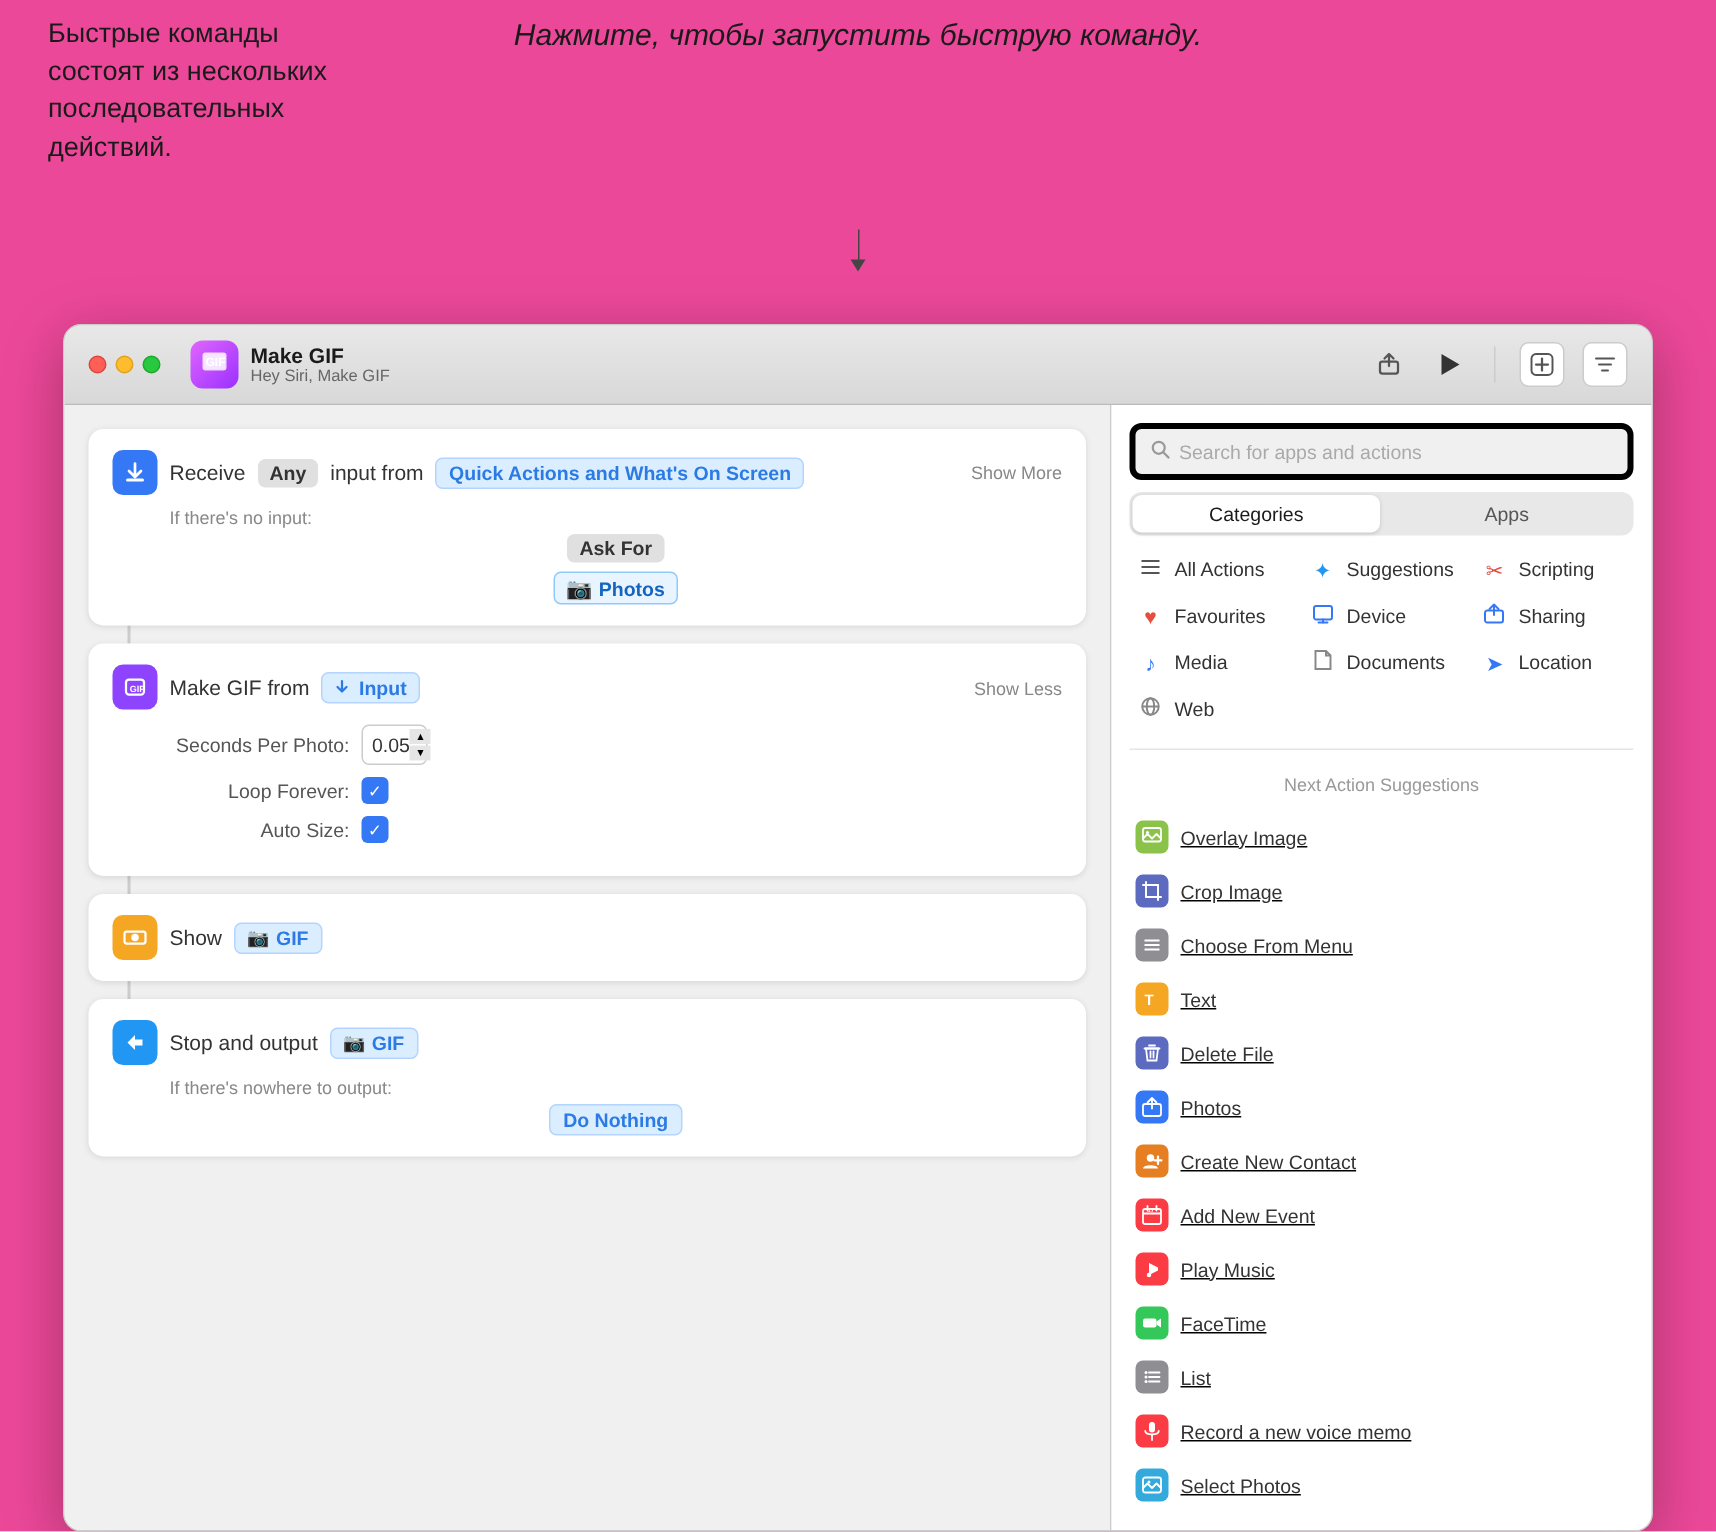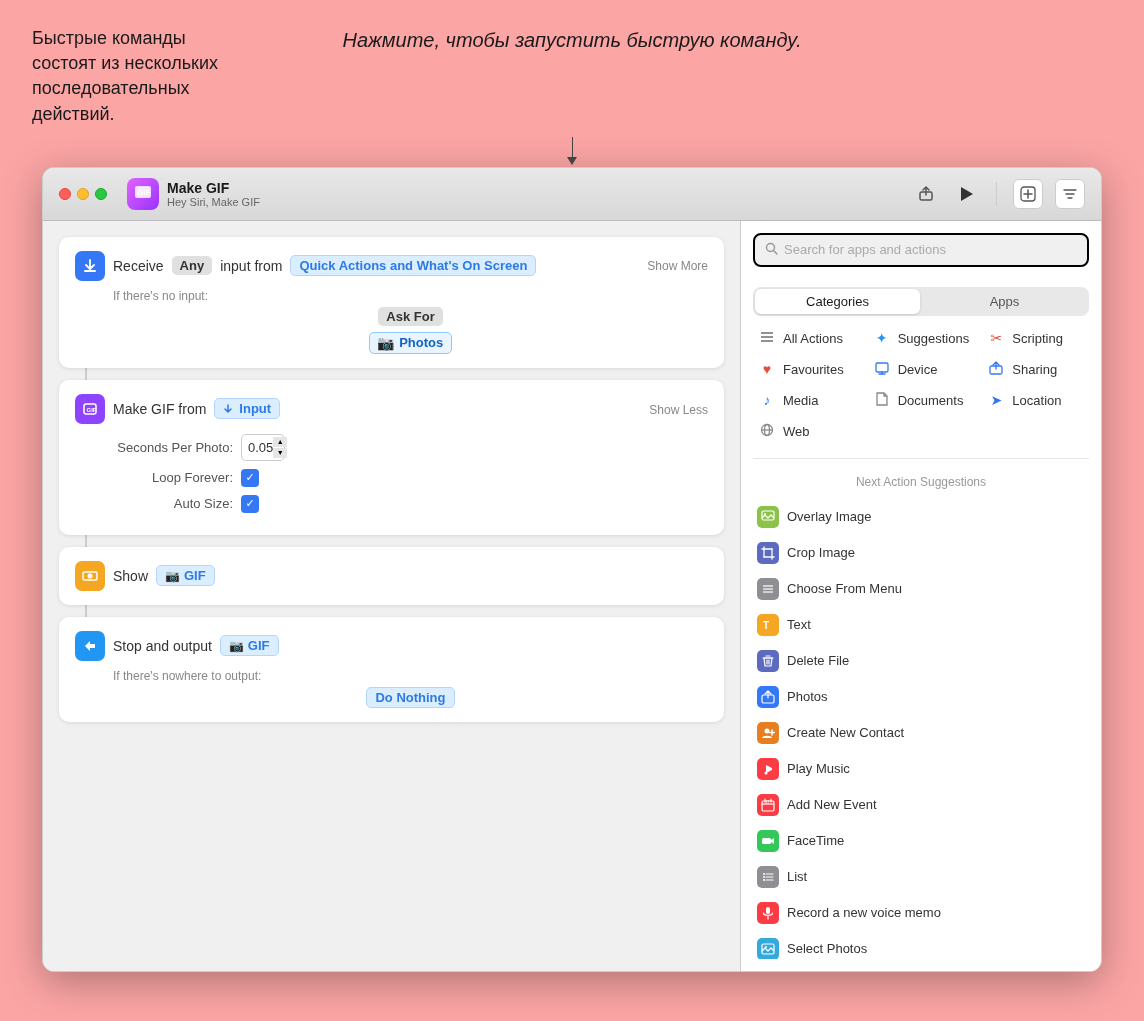--- a/index.html
+++ b/index.html
@@ -10,25 +10,26 @@
       min-height: 1021px;
       display: flex;
       flex-direction: column;
       align-items: center;
       padding: 0;
     }
 
     .outer-wrapper {
       width: 1144px;
       min-height: 1021px;
-      background: #fca5a5;
+      background: #ec4899;
       display: flex;
       flex-direction: column;
       align-items: center;
-      padding-top: 16px;
+      padding-top: 0;
+      justify-content: space-between;
     }
 
     
     .annotations {
       width: 1100px;
       display: grid;
       grid-template-columns: 220px 1fr 220px;
       gap: 0;
       margin-bottom: 10px;
       position: relative;
@@ -342,40 +343,39 @@
       gap: 8px;
     }
 
     .search-bar {
       display: flex;
       align-items: center;
       background: #f0f0f0;
       border-radius: 8px;
       padding: 7px 10px;
       gap: 6px;
-      border: 2px solid #000000;
+      border: 4px solid #000000;
     }
 
     .search-icon-wrap {
       color: #999;
       font-size: 13px;
     }
 
     .search-placeholder {
       color: #aaa;
       font-size: 13px;
     }
 
     .tab-bar {
       display: flex;
       background: #e8e8e8;
       border-radius: 8px;
       padding: 2px;
       gap: 2px;
-      margin-top: 12px;
     }
 
     .tab-btn {
       flex: 1;
       padding: 5px 0;
       border: none;
       border-radius: 6px;
       font-size: 13px;
       font-weight: 500;
       cursor: pointer;
@@ -430,20 +430,21 @@
       margin: 4px 0 2px 0;
     }
 
     
     .action-list {
       display: flex;
       flex-direction: column;
       gap: 0;
       overflow-y: auto;
       flex: 1;
+      text-decoration: underline;
     }
 
     .action-item {
       display: flex;
       align-items: center;
       gap: 8px;
       padding: 7px 4px;
       border-radius: 6px;
       cursor: pointer;
       font-size: 13px;
@@ -840,42 +841,42 @@
                 <path d="M1 12 C1 9 11 9 11 12" fill="white"></path>
                 <line x1="11" y1="4" x2="11" y2="9" stroke="white" stroke-width="1.5" stroke-linecap="round"></line>
                 <line x1="8.5" y1="6.5" x2="13.5" y2="6.5" stroke="white" stroke-width="1.5" stroke-linecap="round"></line>
               </svg>
             </div>
             <span>Create New Contact</span>
           </div>
 
           <div class="action-item">
             <div class="action-icon" style="background:#fc3c44;">
-              <svg width="14" height="14" viewBox="0 0 14 14" fill="white">
-                <path d="M5 3 L11 6 L11 8 L5 11 Z" fill="white"></path>
-                <circle cx="5" cy="11" r="1.5" fill="white"></circle>
-              </svg>
-            </div>
-            <span>Play Music</span>
-          </div>
-
-          <div class="action-item">
-            <div class="action-icon" style="background:#fc3c44;">
               <svg width="14" height="14" viewBox="0 0 14 14" fill="none">
                 <rect x="1" y="3" width="12" height="10" rx="1.5" stroke="white" stroke-width="1.2" fill="none"></rect>
                 <line x1="1" y1="6" x2="13" y2="6" stroke="white" stroke-width="1.2"></line>
                 <text x="4" y="5" font-size="4" fill="white" font-weight="bold">17</text>
                 <line x1="4" y1="1" x2="4" y2="4" stroke="white" stroke-width="1.2" stroke-linecap="round"></line>
                 <line x1="10" y1="1" x2="10" y2="4" stroke="white" stroke-width="1.2" stroke-linecap="round"></line>
               </svg>
             </div>
             <span>Add New Event</span>
           </div>
 
           <div class="action-item">
+            <div class="action-icon" style="background:#fc3c44;">
+              <svg width="14" height="14" viewBox="0 0 14 14" fill="white">
+                <path d="M5 3 L11 6 L11 8 L5 11 Z" fill="white"></path>
+                <circle cx="5" cy="11" r="1.5" fill="white"></circle>
+              </svg>
+            </div>
+            <span>Play Music</span>
+          </div>
+
+          <div class="action-item">
             <div class="action-icon" style="background:#34c759;">
               <svg width="14" height="14" viewBox="0 0 14 14" fill="white">
                 <rect x="1" y="4" width="9" height="6" rx="1.5" fill="white"></rect>
                 <path d="M10 6 L13 4 L13 10 L10 8 Z" fill="white"></path>
               </svg>
             </div>
             <span>FaceTime</span>
           </div>
 
           <div class="action-item">

